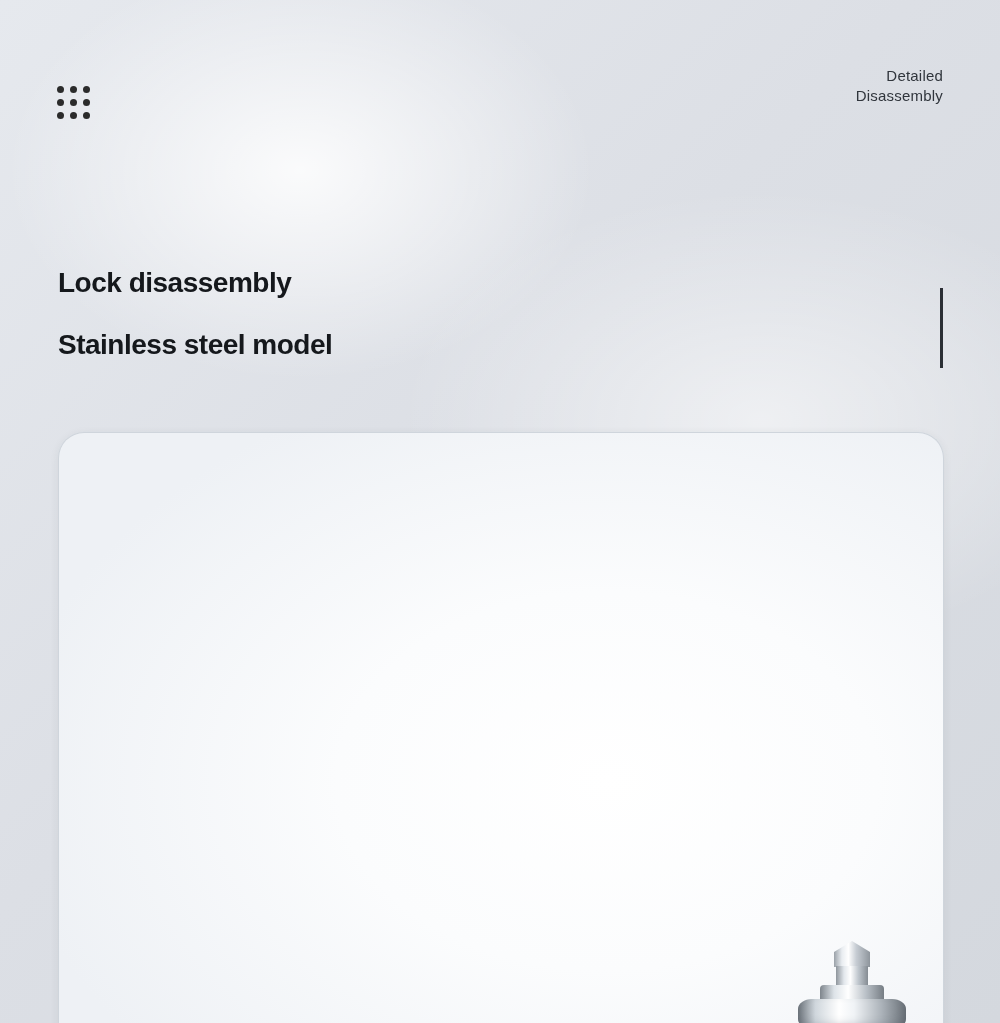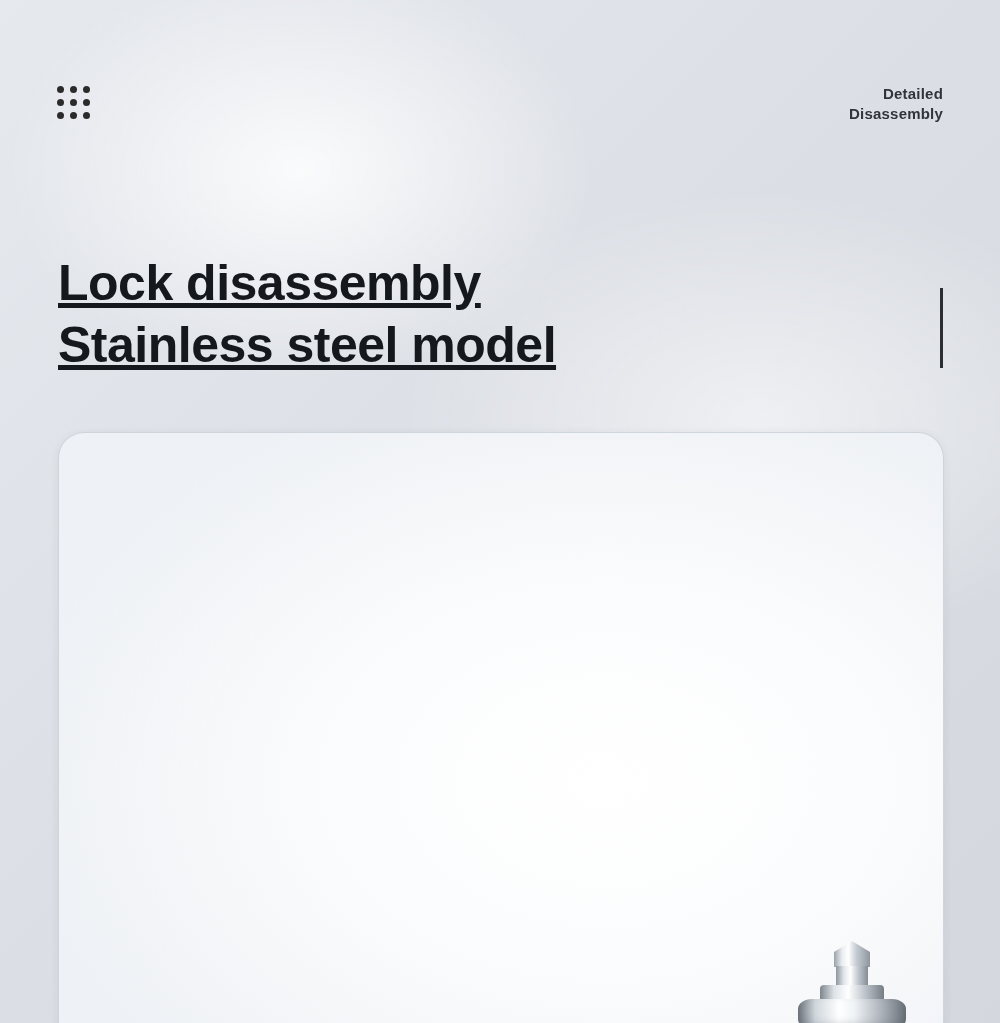--- a/index.html
+++ b/index.html
@@ -38,40 +38,39 @@
   .dot-grid i {
     display: block;
     width: 7px;
     height: 7px;
     border-radius: 50%;
     background: #2b2b2b;
   }
   .corner-label {
     position: absolute;
     right: 57px;
-    top: 84px;
+    top: 66px;
     text-align: right;
     font-size: 15px;
     line-height: 20px;
-    font-weight: bold;
+    font-weight: normal;
     color: #30353c;
     letter-spacing: 0.2px;
   }
 
   
   .headline {
     position: absolute;
     left: 58px;
     top: 252px;
-    font-size: 50px;
+    font-size: 28px;
     line-height: 62px;
     font-weight: bold;
     color: #15181c;
     letter-spacing: -0.5px;
-    text-decoration: underline;
   }
   .headline .l2 { display: block; text-align: center; }
   .accent-rule {
     position: absolute;
     right: 57px;
     top: 288px;
     width: 3px;
     height: 80px;
     background: #2b2f35;
   }

